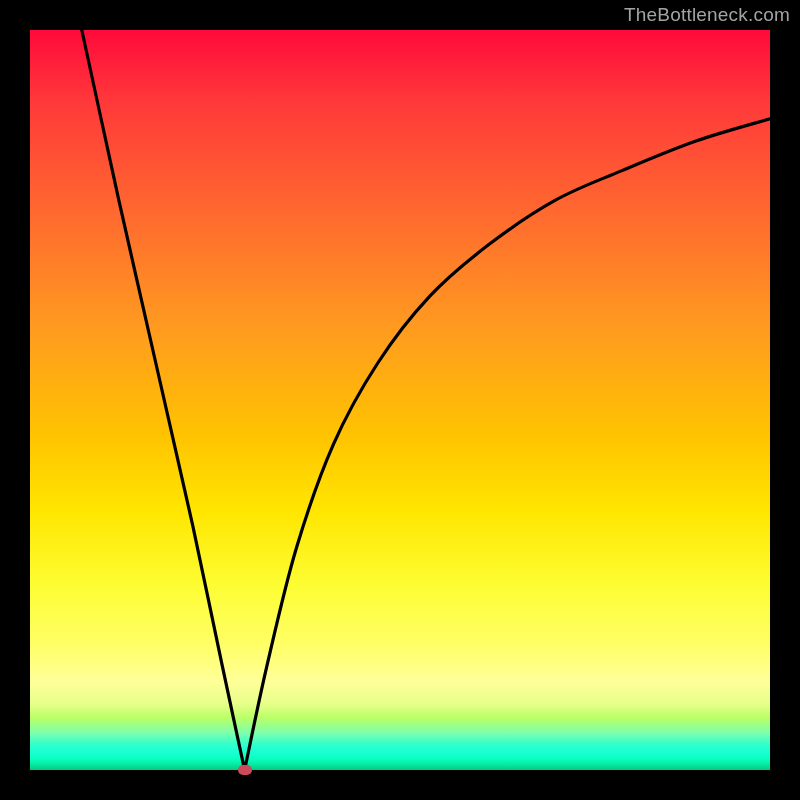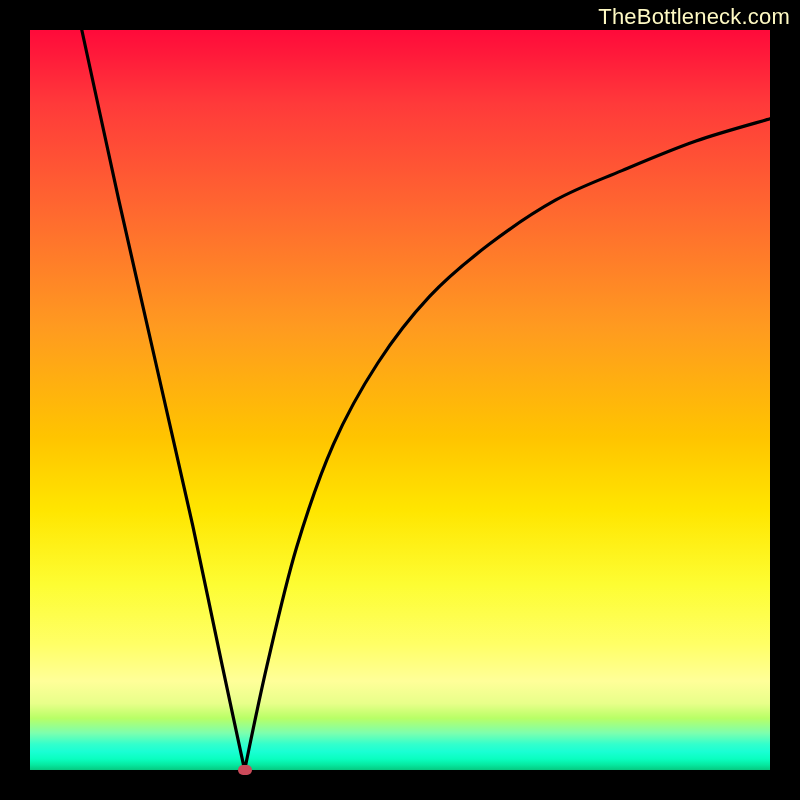--- a/index.html
+++ b/index.html
@@ -42,22 +42,22 @@
       #1affd4 97.5%,
       #0affc0 98.5%,
       #06e8a0 99.3%,
       #05c980 100%
     );
   }
   .watermark {
     position: absolute;
     top: 4px;
     right: 10px;
-    color: #fef9c3;
-    font-size: 22px;
+    color: #a3a3a3;
+    font-size: 19px;
     letter-spacing: 0.2px;
     user-select: none;
   }
   svg.curve {
     position: absolute;
     left: 0;
     top: 0;
     width: 740px;
     height: 740px;
     overflow: visible;

